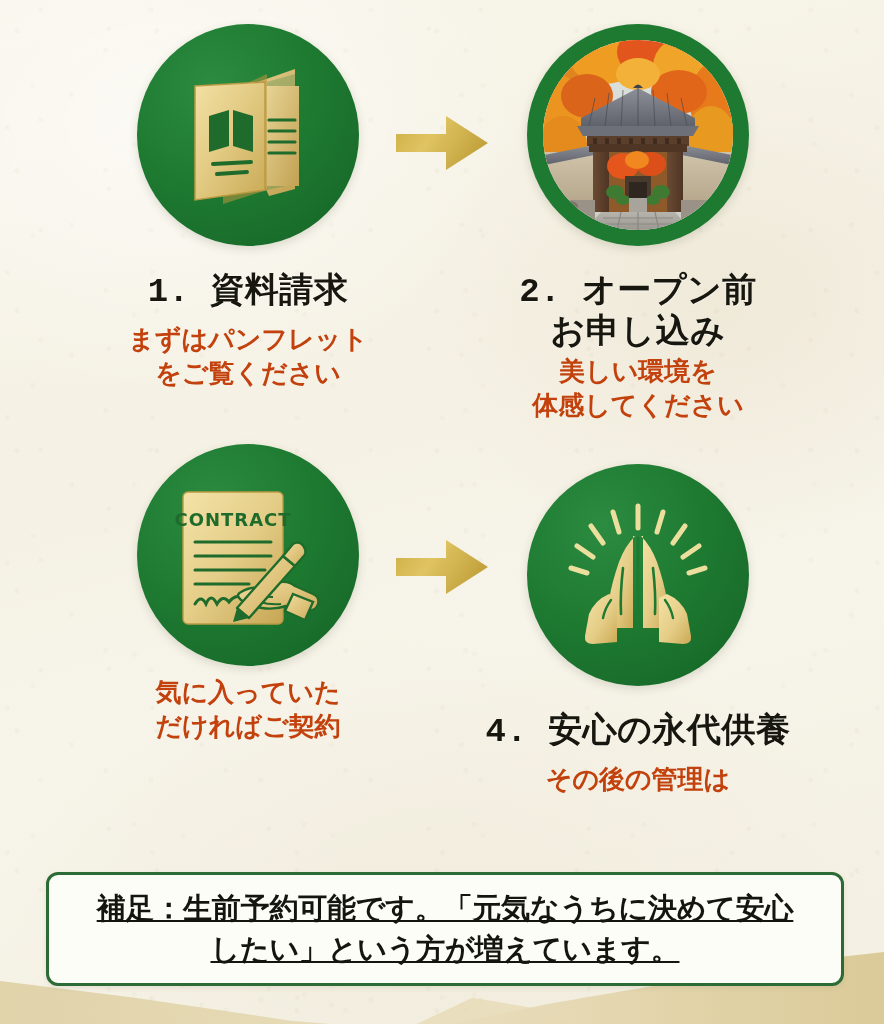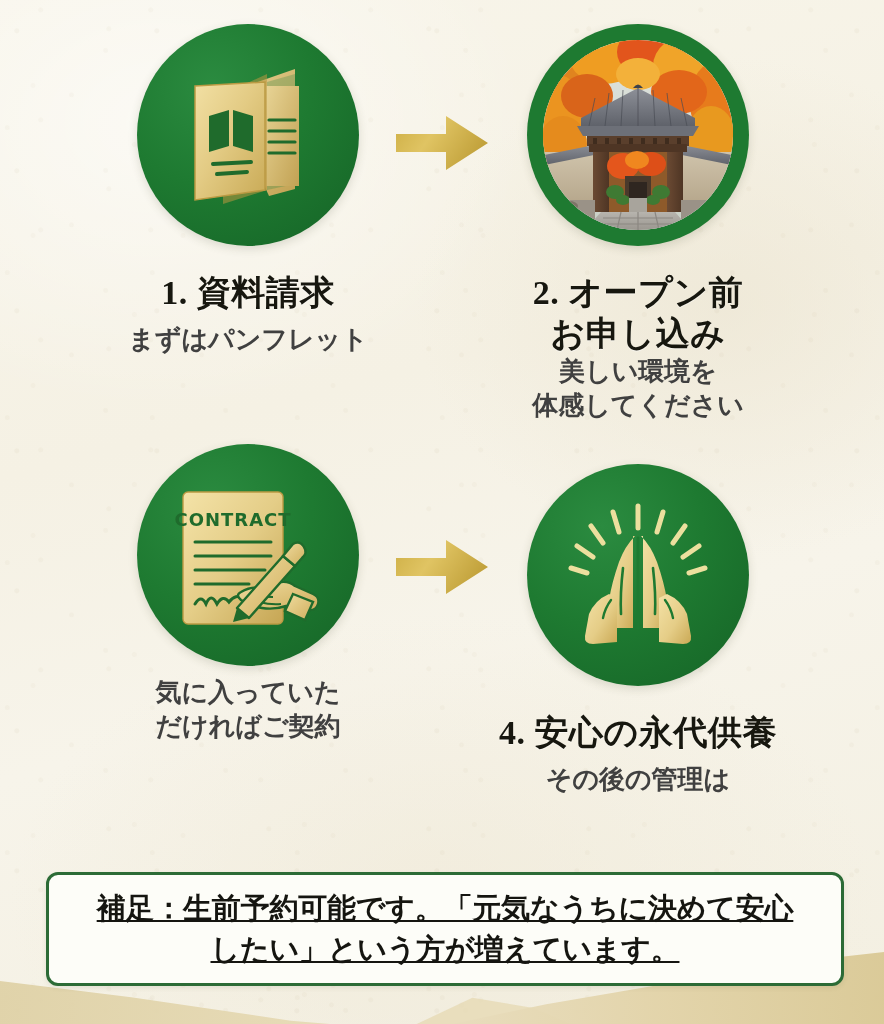--- a/index.html
+++ b/index.html
@@ -71,28 +71,28 @@
   .photo-inner{
     position:absolute;left:16px;top:16px;width:190px;height:190px;
     border-radius:50%;overflow:hidden;background:#cfd6cd;
   }
 
   
   .title{
     margin-top:26px;
     font-size:34px;font-weight:700;color:#17170f;
     letter-spacing:.5px;line-height:1.22;
-    font-family:Liberation Serif, serif;
+    font-family:Liberation Mono, monospace;
     text-shadow:0 1px 0 rgba(255,255,255,.5);
     text-align:center;
   }
   .title .ln{display:block;}
   .sub{
     margin-top:10px;
-    font-size:26px;font-weight:700;color:#404040;line-height:1.3;
+    font-size:26px;font-weight:700;color:#c2410c;line-height:1.3;
     font-family:"DejaVu Sans","Liberation Sans",sans-serif;
   }
   .sub .ln{display:block;}
   .step.s2 .sub{margin-top:0;}
 
   
   .arrow{position:absolute;width:96px;height:62px;}
   .arrow.a1{left:394px;top:112px;}
   .arrow.a2{left:394px;top:536px;}
 
@@ -167,20 +167,21 @@
             <line x1="80" y1="150" x2="110" y2="148"></line>
           </g>
         </svg>
       </div>
     </div>
     <div class="title">
       <span class="ln">1. 資料請求</span>
     </div>
     <div class="sub">
       <span class="ln">まずはパンフレット</span>
+      <span class="ln">をご覧ください</span>
     </div>
   </div>
 
   <div class="step s2">
     <div class="circle-wrap">
       <div class="circle photo">
         <div class="photo-inner">
           <svg viewBox="0 0 190 190" width="190" height="190">
             <defs>
               <linearGradient id="sky" x1="0" y1="0" x2="0" y2="1">

